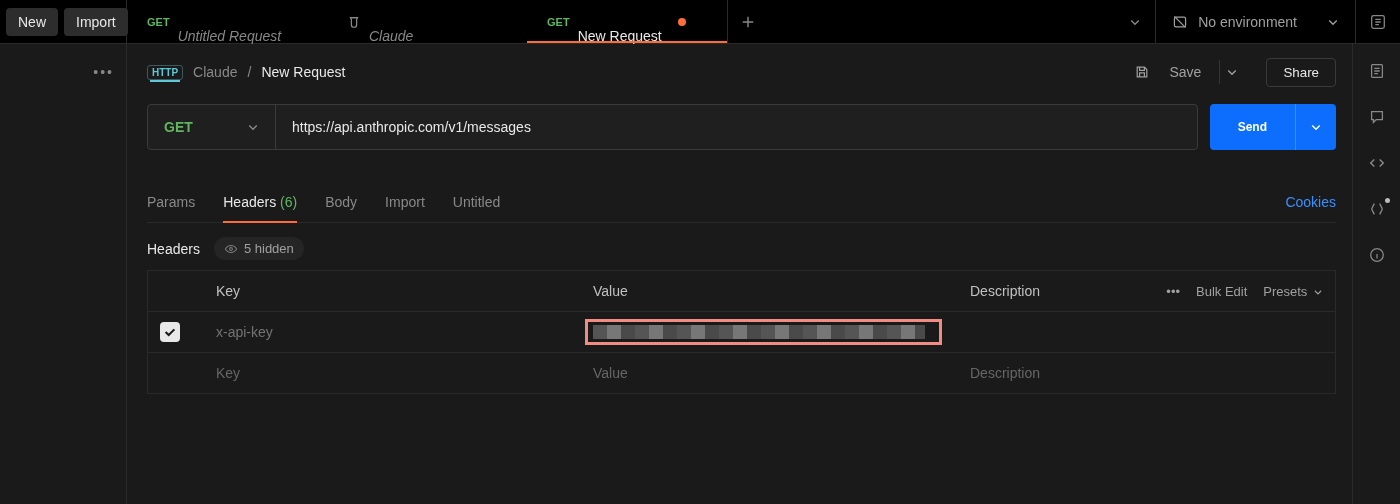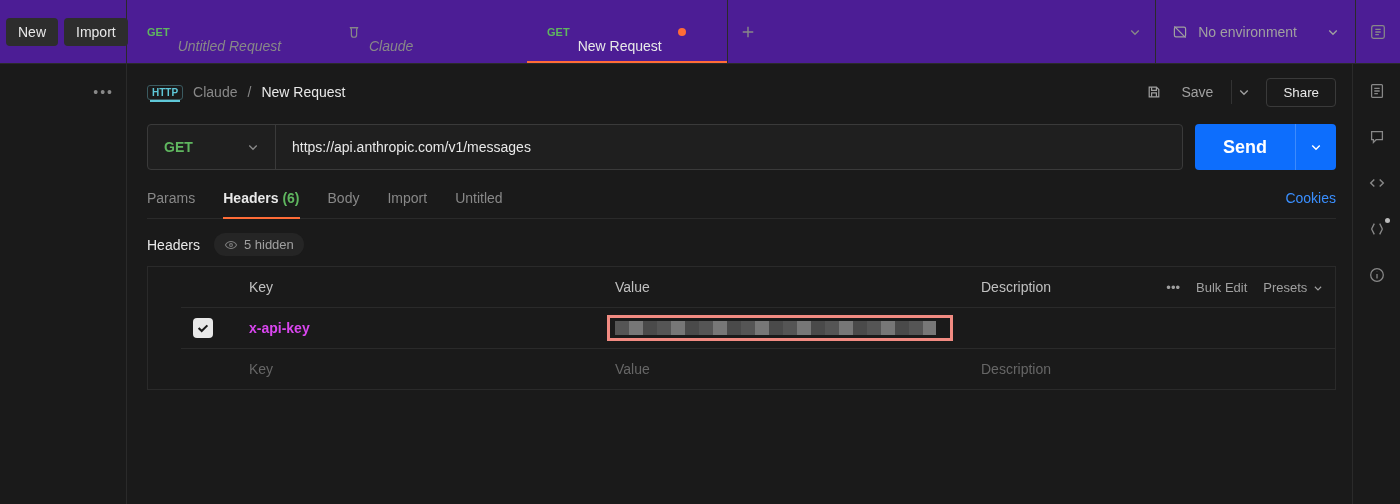--- a/index.html
+++ b/index.html
@@ -11,23 +11,23 @@
   width: 1400px;
   height: 504px;
   overflow: hidden;
   display: flex;
   flex-direction: column;
 }
 
 
 .topbar {
   display: flex;
-  height: 64px;
+  height: 44px;
   border-bottom: 1px solid #2a2a2a;
-  background: #4c1d95;
+  background: #000000;
 }
 .left-panel {
   width: 127px;
   display: flex;
   align-items: center;
   gap: 6px;
   padding-left: 6px;
   height: 100%;
   border-right: 1px solid #2a2a2a;
 }
@@ -203,20 +203,21 @@
   padding: 6px;
   border-left: 1px solid #333;
 }
 .share-btn {
   border: 1px solid #3a3a3a;
   color: #e8e8e8;
   padding: 6px 16px;
   border-radius: 4px;
   cursor: pointer;
   background: transparent;
+  margin-left: 12px;
 }
 
 
 .url-row {
   display: flex;
   gap: 12px;
   margin-top: 4px;
 }
 .url-box {
   flex: 1;
@@ -253,51 +254,50 @@
   align-items: center;
   background: #0d6efd;
   color: #fff;
   border-radius: 4px;
   overflow: hidden;
   cursor: pointer;
 }
 .send-btn .label {
   padding: 11px 28px;
   font-weight: 600;
-  font-size: 18px;
+  font-size: 12px;
   height: 46px;
   display: flex;
   align-items: center;
 }
 .send-btn .chev {
   padding: 0 14px;
   border-left: 1px solid rgba(255,255,255,0.2);
   height: 46px;
   display: flex;
   align-items: center;
 }
 
 
 .subtabs {
   display: flex;
   align-items: center;
   gap: 28px;
-  margin-top: 12px;
+  margin-top: 36px;
   border-bottom: 1px solid #2a2a2a;
   position: relative;
 }
 .subtab {
   color: #888;
   padding: 8px 0 12px 0;
   cursor: pointer;
 }
 .subtab.active {
   color: #e8e8e8;
   position: relative;
-  font-weight: bold;
 }
 .subtab.active::after {
   content: "";
   position: absolute;
   bottom: -1px;
   left: 0;
   right: 0;
   height: 2px;
   background: #ff6c37;
 }
@@ -326,21 +326,20 @@
   border-radius: 12px;
   color: #a0a0a0;
   font-size: 13px;
   cursor: pointer;
 }
 .eye-icon { opacity: 0.7; }
 
 
 .headers-table {
   border: 1px solid #2a2a2a;
-  padding-left: 33px;
 }
 .hrow {
   display: grid;
   grid-template-columns: 56px 1fr 1fr 1fr;
   border-bottom: 1px solid #2a2a2a;
 }
 .hrow:last-child { border-bottom: none; }
 .hcell {
   padding: 10px 12px;
   display: flex;
@@ -364,21 +363,21 @@
   width: 20px;
   height: 20px;
   background: #e8e8e8;
   border-radius: 4px;
   display: flex;
   align-items: center;
   justify-content: center;
 }
 .checkbox svg { display: block; }
 .placeholder { color: #666; }
-.value-text { color: #d946ef; font-weight: bold; }
+.value-text { color: #737373; }
 .redacted-wrap {
   position: relative;
   width: 100%;
 }
 .redacted-highlight {
   position: absolute;
   top: -6px;
   left: -8px;
   right: 4px;
   bottom: -6px;

